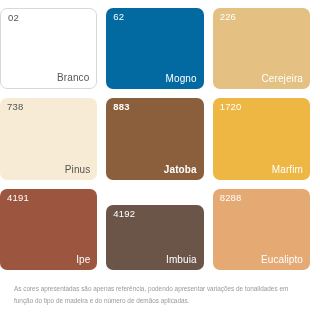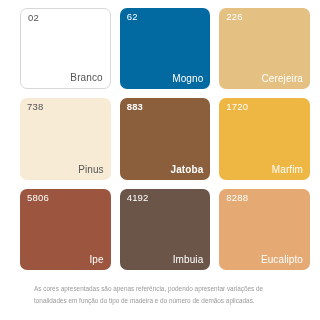--- a/index.html
+++ b/index.html
@@ -11,21 +11,21 @@
     height: 320px;
     background: #ffffff;
     font-family: "Liberation Sans", sans-serif;
     overflow: hidden;
   }
 
   #color-card {
     width: 320px;
     height: 320px;
     box-sizing: border-box;
-    padding: 8px 10px 0 20px;
+    padding: 8px 10px 0 0;
     display: flex;
     flex-direction: column;
     background: #ffffff;
   }
 
   #swatch-grid {
     display: grid;
     grid-template-columns: repeat(3, 1fr);
     grid-template-rows: repeat(3, 1fr);
     column-gap: 9px;
@@ -113,24 +113,24 @@
       </div>
       <div class="swatch text-light" style="background: rgb(139, 94, 60); font-weight: bold;">
         <span class="swatch-code">883</span>
         <span class="swatch-name">Jatoba</span>
       </div>
       <div class="swatch text-light" style="background: rgb(238, 182, 67);">
         <span class="swatch-code">1720</span>
         <span class="swatch-name">Marfim</span>
       </div>
       <div class="swatch text-light" style="background: rgb(156, 86, 64);">
-        <span class="swatch-code">5806</span>
+        <span class="swatch-code">4191</span>
         <span class="swatch-name">Ipe</span>
       </div>
-      <div class="swatch text-light" style="background: rgb(107, 85, 73);">
+      <div class="swatch text-light" style="background: rgb(107, 85, 73); margin-top: 16px;">
         <span class="swatch-code">4192</span>
         <span class="swatch-name">Imbuia</span>
       </div>
       <div class="swatch text-light" style="background: rgb(229, 169, 116);">
         <span class="swatch-code">8288</span>
         <span class="swatch-name">Eucalipto</span>
       </div>
     </div>
 
   <div id="disclaimer">

